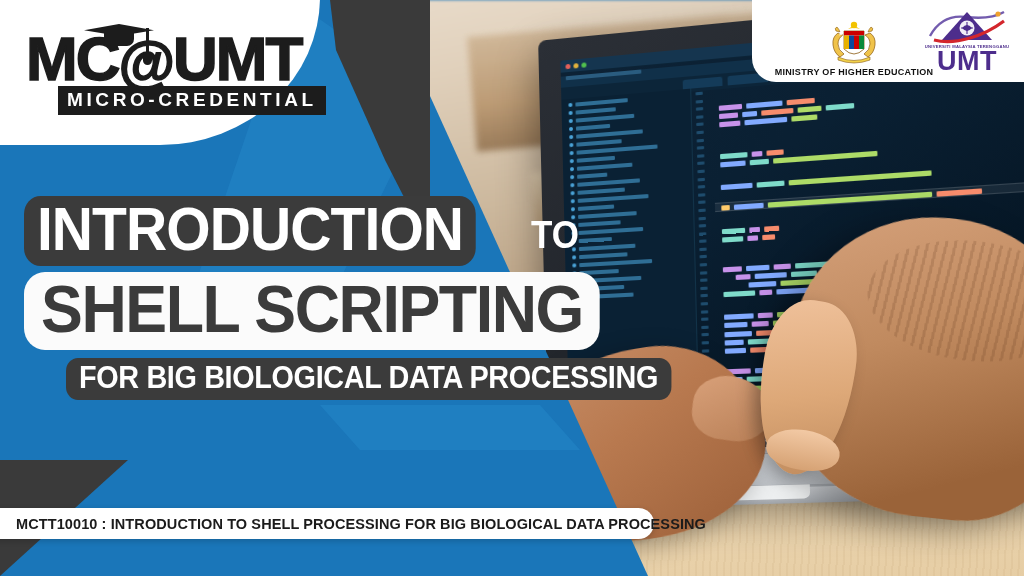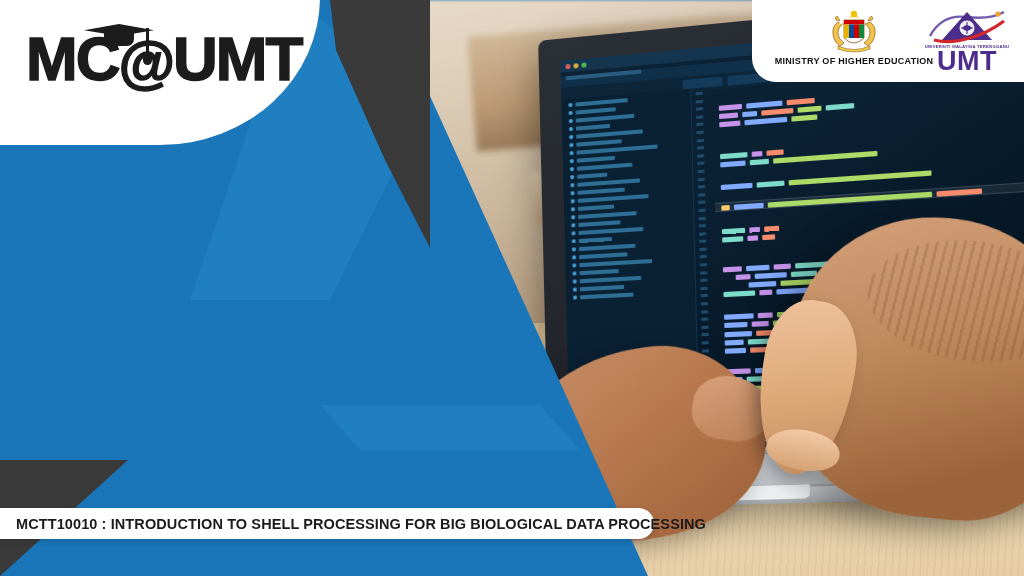--- a/index.html
+++ b/index.html
@@ -251,21 +251,21 @@
   }
 
   
   .logo-panel{
     position:absolute; right:0; top:0; width:272px; height:82px;
     background:#ffffff;
     border-bottom-left-radius:24px;
     display:flex; align-items:center;
   }
   .moe-block{
-    position:absolute; left:22px; top:10px; width:160px; height:70px;
+    position:absolute; left:22px; top:21px; width:160px; height:70px;
     display:flex; flex-direction:column; align-items:center; justify-content:flex-start;
   }
   .moe-text{
     font-size:9px; font-weight:bold; letter-spacing:.3px; color:#111;
     white-space:nowrap; margin-top:2px;
   }
   .moe-crest{ width:64px; height:44px; position:relative; }
   .umt-block{
     position:absolute; right:14px; top:8px; width:86px; height:66px;
   }
@@ -685,20 +685,21 @@
   <div class="white-circle-2"></div>
 
   <div class="mc-logo">
     <div class="mc-word">MC<span class="mc-at">@</span>UMT</div>
     <div class="cap">
       <div class="board"></div>
       <div class="base"></div>
       <div class="tassel"></div>
       <div class="tassel-end"></div>
     </div>
+    <div class="mc-sub">MICRO-CREDENTIAL</div>
   </div>
 
   <div class="logo-panel">
     <div class="moe-block">
       <div class="moe-crest">
         <svg viewBox="0 0 64 44" width="64" height="44">
 
           <circle cx="32" cy="4" r="3.2" fill="#f2c200"></circle>
           <path d="M26 8 Q32 3 38 8 Q32 6 26 8Z" fill="#f2c200"></path>
 
@@ -729,18 +730,26 @@
         <circle cx="74" cy="6" r="2.6" fill="#f0a22e"></circle>
         <circle cx="43" cy="20" r="7.5" fill="#ffffff" opacity=".92"></circle>
         <path d="M38 20 q5-6 10 0 q-5 6 -10 0" fill="#4d2d8c"></path>
         <path d="M43 14 v12 M37 20 h12" stroke="#4d2d8c" stroke-width="1.1"></path>
       </svg>
       <div class="umt-tagline">UNIVERSITI MALAYSIA TERENGGANU</div>
       <div class="umt-word">UMT</div>
     </div>
   </div>
 
+  <div class="title-wrap">
+    <div class="line1-row">
+      <div class="band band-dark t-intro">INTRODUCTION</div>
+      <div class="t-to">TO</div>
+    </div>
+    <div class="band band-white t-shell">SHELL SCRIPTING</div>
+    <div class="band band-dark t-for">FOR BIG BIOLOGICAL DATA PROCESSING</div>
+  </div>
 
   <div class="bottom-banner">
     <span>MCTT10010 : INTRODUCTION TO SHELL PROCESSING FOR BIG BIOLOGICAL DATA PROCESSING</span>
   </div>
 
 </div>
 
 </body></html>

